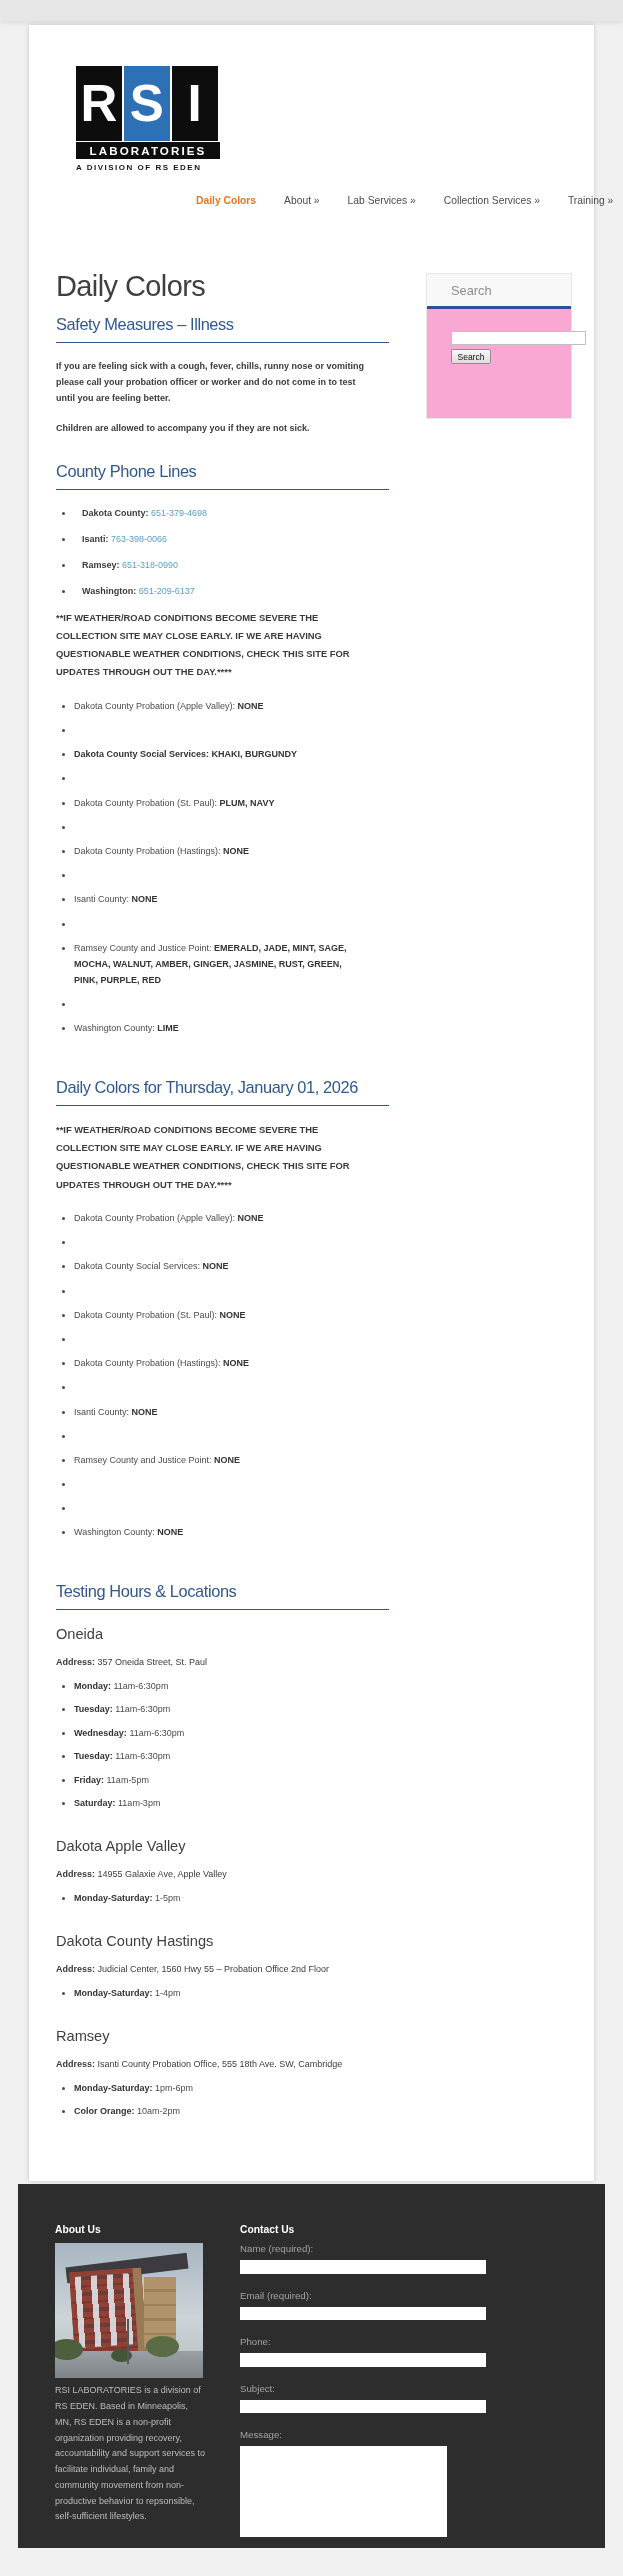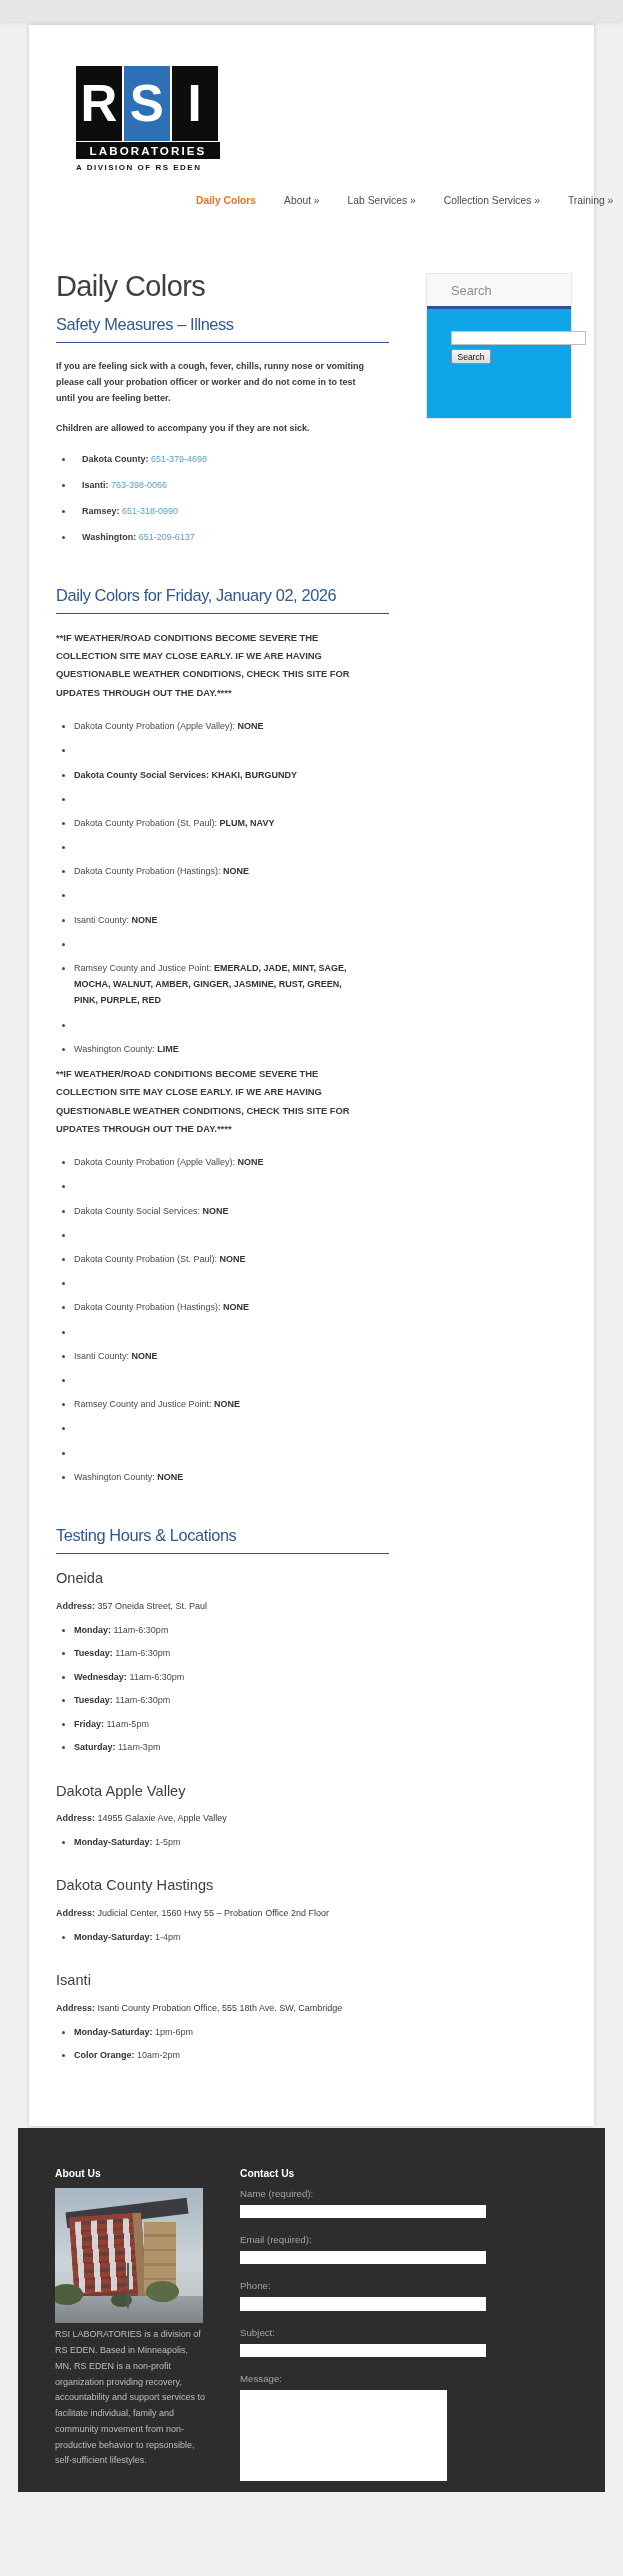--- a/index.html
+++ b/index.html
@@ -41,21 +41,21 @@
 ul.phones li{margin-bottom:9.7px;}
 ul.phones strong{color:#3b3b3b;padding-left:8px;}
 a.tel{color:var(--link-blue);text-decoration:none;cursor:pointer;}
 
 h3.loc{font-size:14.6px;font-weight:400;color:#3f3f3f;margin:27px 0 14.6px;}
 h3.loc.first{margin-top:16px;}
 .addr{font-size:9px;margin-bottom:11px;}
 ul.hours li{margin-bottom:7.3px;}
 ul.hours strong{color:#333;}
 
-.widget{border:0.6px solid #e7e7e7;background:#0ea5e9;margin-top:6px;padding-bottom:54px;}
+.widget{border:0.6px solid #e7e7e7;background:#f9a8d4;margin-top:6px;padding-bottom:54px;}
 .widget-head{background:#f8f8f8;height:35px;display:flex;align-items:center;padding-left:24px;border-bottom:3px solid var(--searchbar-blue);}
 .widget-title{font-size:12.8px;color:#8d8d8d;font-weight:300;}
 .widget-body{padding:22px 0 0 24px;overflow:visible;}
 .search-input{width:135px;height:13.4px;border:0.6px solid #bfbfbf;background:#fff;display:block;}
 .btn{margin-top:4.9px;font-size:8.5px;color:#111;background:linear-gradient(#f7f7f7,#dddddd);border:0.6px solid #8f8f8f;border-radius:1.8px;padding:1.2px 5.5px;cursor:pointer;font-family:inherit;}
 
 .footer-gap{height:2.4px;}
 .site-footer{width:587px;margin:0 auto;background:var(--footer-bg);color:#b9b9b9;padding:40px 0 0 37px;}
 .foot-cols{display:flex;}
 .foot-about{width:152px;}
@@ -110,32 +110,32 @@
   </div>
 
   <div class="content">
     <div class="main-col">
       <h1 class="page-title">Daily Colors</h1>
 
       <h2 class="sec">Safety Measures – Illness</h2>
       <p class="para b">If you are feeling sick with a cough, fever, chills, runny nose or vomiting please call your probation officer or worker and do not come in to test until you are feeling better.</p>
       <p class="para b">Children are allowed to accompany you if they are not sick.</p>
 
+      <h2 class="sec mt">County Phone Lines</h2>
       <ul class="blist phones">
 
           <li><strong>Dakota County:</strong> <a class="tel">651-379-4698</a></li>
 
           <li><strong>Isanti:</strong> <a class="tel">763-398-0066</a></li>
 
           <li><strong>Ramsey:</strong> <a class="tel">651-318-0990</a></li>
 
           <li><strong>Washington:</strong> <a class="tel">651-209-6137</a></li>
         </ul>
 
-      <h2 class="sec mt-lg">Daily Colors for Friday, January 02, 2026</h2>
       <p class="warn">**IF WEATHER/ROAD CONDITIONS BECOME SEVERE THE COLLECTION SITE MAY CLOSE EARLY. IF WE ARE HAVING QUESTIONABLE WEATHER CONDITIONS, CHECK THIS SITE FOR UPDATES THROUGH OUT THE DAY.****</p>
       <ul class="blist">
 
           <li><span class="il">Dakota County Probation (Apple Valley): </span><strong class="iv">NONE</strong></li>
 
           <li><span class="il"></span><strong class="iv"></strong></li>
 
           <li><span class="il boldlabel">Dakota County Social Services: </span><strong class="iv">KHAKI, BURGUNDY</strong></li>
 
           <li><span class="il"></span><strong class="iv"></strong></li>
@@ -152,20 +152,21 @@
 
           <li><span class="il"></span><strong class="iv"></strong></li>
 
           <li><span class="il">Ramsey County and Justice Point: </span><strong class="iv">EMERALD, JADE, MINT, SAGE, MOCHA, WALNUT, AMBER, GINGER, JASMINE, RUST, GREEN, PINK, PURPLE, RED</strong></li>
 
           <li><span class="il"></span><strong class="iv"></strong></li>
 
           <li><span class="il">Washington County: </span><strong class="iv">LIME</strong></li>
         </ul>
 
+      <h2 class="sec mt-lg">Daily Colors for Thursday, January 01, 2026</h2>
       <p class="warn">**IF WEATHER/ROAD CONDITIONS BECOME SEVERE THE COLLECTION SITE MAY CLOSE EARLY. IF WE ARE HAVING QUESTIONABLE WEATHER CONDITIONS, CHECK THIS SITE FOR UPDATES THROUGH OUT THE DAY.****</p>
       <ul class="blist">
 
           <li><span class="il">Dakota County Probation (Apple Valley): </span><strong class="iv">NONE</strong></li>
 
           <li><span class="il"></span><strong class="iv"></strong></li>
 
           <li><span class="il">Dakota County Social Services: </span><strong class="iv">NONE</strong></li>
 
           <li><span class="il"></span><strong class="iv"></strong></li>
@@ -217,21 +218,21 @@
           <li><strong>Monday-Saturday:</strong> <span>1-5pm</span></li>
         </ul>
 
       <h3 class="loc">Dakota County Hastings</h3>
       <p class="addr"><strong>Address:</strong> <span>Judicial Center, 1560 Hwy 55 – Probation Office 2nd Floor</span></p>
       <ul class="blist hours">
 
           <li><strong>Monday-Saturday:</strong> <span>1-4pm</span></li>
         </ul>
 
-      <h3 class="loc">Isanti</h3>
+      <h3 class="loc">Ramsey</h3>
       <p class="addr"><strong>Address:</strong> <span>Isanti County Probation Office, 555 18th Ave. SW, Cambridge</span></p>
       <ul class="blist hours">
 
           <li><strong>Monday-Saturday:</strong> <span>1pm-6pm</span></li>
 
           <li><strong>Color Orange:</strong> <span>10am-2pm</span></li>
         </ul>
     </div>
 
     <div class="side-col">

